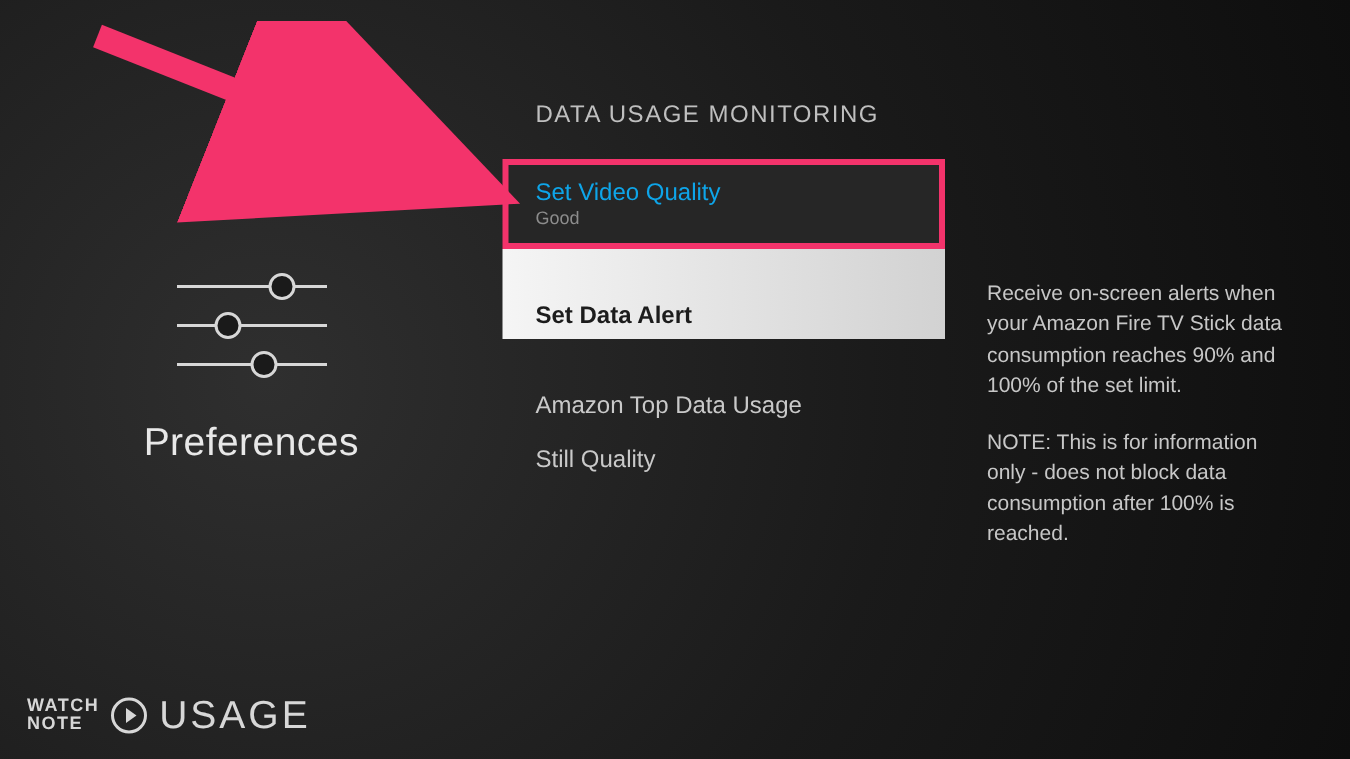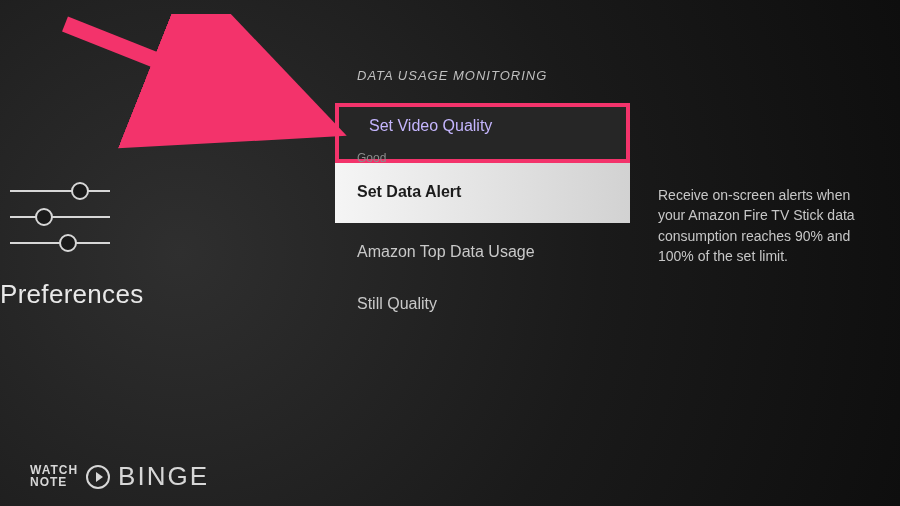--- a/index.html
+++ b/index.html
@@ -5,60 +5,60 @@
   * { margin: 0; padding: 0; box-sizing: border-box; }
   html, body { width: 900px; height: 506px; overflow: hidden; font-family: "Segoe UI", "Helvetica Neue", Arial, sans-serif; }
   .screen {
     width: 900px; height: 506px; position: relative;
     background: radial-gradient(circle at 20% 50%, #2f2f2f 0%, #1a1a1a 55%, #0e0e0e 100%);
     color: #d7d7d7;
     display: flex;
   }
   .left {
     width: 335px; height: 100%;
-    display: flex; flex-direction: column; justify-content: center;
+    display: flex; flex-direction: column; align-items: center; justify-content: center;
     position: relative;
     padding-bottom: 20px;
   }
   .sliders-icon { width: 120px; height: 80px; margin-bottom: 22px; }
   .page-title { font-size: 26px; font-weight: 300; color: #e8e8e8; letter-spacing: .3px; }
 
   .middle {
     width: 295px; height: 100%; position: relative; padding-top: 68px;
   }
   .section-label {
-    font-size: 13px; letter-spacing: 1px; color: #bfbfbf;
-    padding-left: 22px; margin-bottom: 20px; font-style: italic;
+    font-size: 16px; letter-spacing: 1px; color: #bfbfbf;
+    padding-left: 22px; margin-bottom: 20px;
   }
   .item {
     height: 60px; padding: 12px 22px 0 22px;
     color: #b7b7b7; cursor: pointer;
   }
   .item .title { font-size: 16px; font-weight: 500; color: #c9c9c9; }
-  .item .sub   { font-size: 12px; color: #8c8c8c; margin-top: 16px; }
-  .item.single { padding-top: 20px; }
+  .item .sub   { font-size: 12px; color: #8c8c8c; margin-top: 0; }
+  .item.single { padding-top: 36px; }
   .item.highlighted {
     border: 4px solid #f3336b;
     background: #262626;
     padding: 10px 18px 0 18px;
   }
-  .item.highlighted .title { color: #c4b5fd; margin-left: 12px; }
+  .item.highlighted .title { color: #0ea5e9; }
   .item.selected {
     background: linear-gradient(to right, #f5f5f5 0%, #d2d2d2 100%);
   }
   .item.selected .title { color: #1c1c1c; font-weight: 600; }
 
   .right {
     flex: 1; padding: 185px 38px 12px 28px;
     font-size: 14px; line-height: 1.45; color: #c7c7c7;
   }
   .right p + p { margin-top: 18px; }
 
   .watermark {
-    position: absolute; left: 30px; bottom: 14px;
+    position: absolute; left: 18px; bottom: 14px;
     display: flex; align-items: center; gap: 6px;
     color: #d7d7d7;
     justify-content: space-between;
   }
   .wm-watch-binge { display:flex; flex-direction:column; line-height: .95; font-size: 12px; font-weight: 700; letter-spacing: 1px; }
   .wm-play {
     width: 24px; height: 24px; border: 2px solid #d7d7d7; border-radius: 50%;
     display:flex; align-items:center; justify-content:center; margin: 0 2px;
   }
   .wm-play::after {
@@ -107,33 +107,34 @@
       <div class="title">Amazon Top Data Usage</div>
     </div>
 
     <div class="item">
       <div class="title">Still Quality</div>
     </div>
   </div>
 
   <div class="right">
     <p>Receive on-screen alerts when your Amazon Fire TV Stick data consumption reaches 90% and 100% of the set limit.</p>
+    <p>NOTE: This is for information only - does not block data consumption after 100% is reached.</p>
   </div>
 
   <svg class="arrow" width="300" height="140" viewBox="0 0 300 140">
     <defs>
       <marker id="ah" markerWidth="14" markerHeight="14" refX="11" refY="6" orient="auto">
         <path d="M0,0 L13,6 L0,12 Z" fill="#f3336b"></path>
       </marker>
     </defs>
     <line x1="10" y1="10" x2="262" y2="110" stroke="#f3336b" stroke-width="16" marker-end="url(#ah)"></line>
   </svg>
 
   <div class="watermark">
     <div class="wm-watch-binge">
       <span>WATCH</span>
       <span>NOTE</span>
     </div>
     <span class="wm-play"></span>
-    <span class="wm-repeat">BINGE</span>
+    <span class="wm-repeat">USAGE</span>
   </div>
 
 </div>
 
 </body></html>

